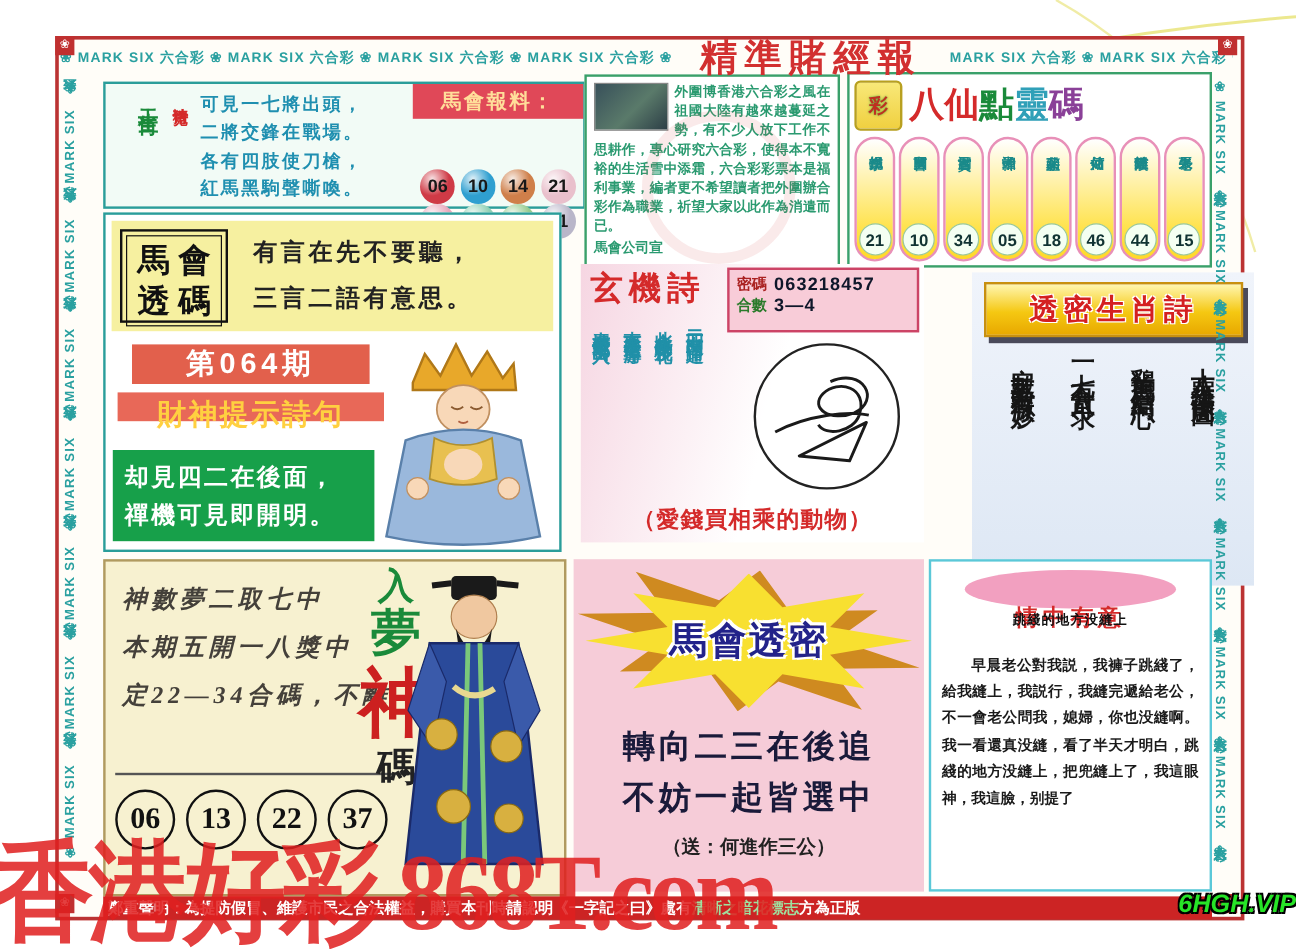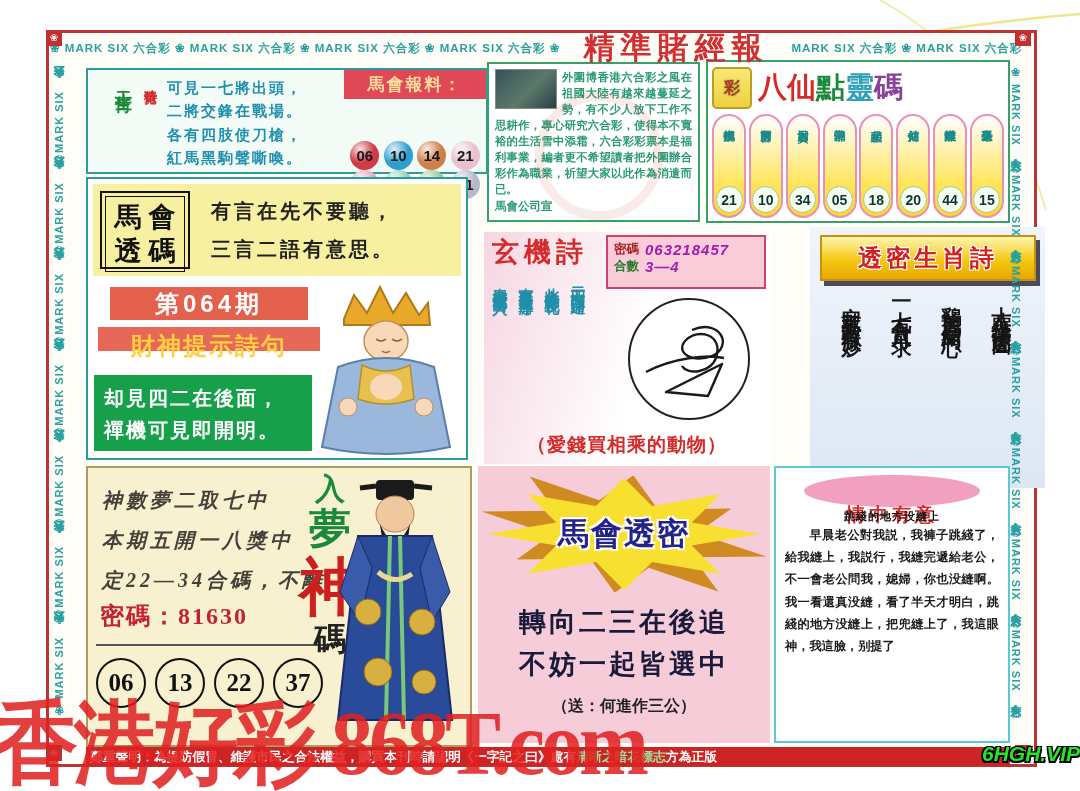--- a/index.html
+++ b/index.html
@@ -53,27 +53,27 @@
   .panelD{left:86px;top:177px;width:382px;height:283px;border:2px solid #2a9d9a;background:#fff;z-index:4;box-sizing:border-box;}
   .yblock{position:absolute;left:5px;top:5px;right:5px;height:92px;background:#f6f0a0;display:flex;}
   .tmbox{margin:7px;border:2px solid #111;padding:3px;background:#f6f0a0;}
   .tmbox .in{border:1.5px solid #111;display:grid;grid-template-columns:34px 34px;padding:3px 5px;font-family:"Liberation Serif",serif;font-size:27px;font-weight:900;color:#111;line-height:34px;text-align:center;}
   .sayings{margin:8px 0 0 14px;font-family:"Liberation Serif",serif;font-size:20px;font-weight:900;color:#222;letter-spacing:3px;line-height:38px;white-space:nowrap;}
   .issue{position:absolute;left:22px;top:108px;width:198px;height:33px;background:#e2604c;color:#fff;font-size:24px;font-weight:900;text-align:center;line-height:33px;letter-spacing:4px;}
   .hintT{position:absolute;left:10px;top:148px;width:222px;height:24px;background:#e86858;color:#ffd040;font-size:24px;font-weight:900;text-align:center;line-height:38px;letter-spacing:2px;}
   .hintbox{position:absolute;left:6px;top:196px;width:218px;height:76px;background:#17a04a;color:#fff;font-family:"Liberation Serif",serif;font-size:20px;font-weight:800;letter-spacing:2px;padding:7px 0 0 10px;box-sizing:border-box;line-height:32px;white-space:nowrap;}
   .buddha{position:absolute;right:4px;top:100px;}
   
-  .panelE{left:484px;top:232px;width:286px;height:232px;background:linear-gradient(105deg,#f6d6e2,#ffffff 55%);z-index:4;}
+  .panelE{left:484px;top:220px;width:286px;height:232px;background:linear-gradient(105deg,#f6d6e2,#ffffff 55%);z-index:4;}
   .xjtitle{position:absolute;left:8px;top:2px;font-size:27px;font-weight:900;color:#d42a2a;letter-spacing:5px;}
   .codebox{position:absolute;right:4px;top:3px;width:160px;height:54px;border:2px solid #cc4466;background:#f8ccd8;padding:4px 6px;box-sizing:border-box;}
   .coderow{display:flex;align-items:flex-end;gap:6px;}
   .codelbl{font-size:12.5px;font-weight:900;color:#a22;}
   .sumlbl{font-size:12.5px;font-weight:900;color:#2a7a2a;}
-  .codeval{font-size:15px;font-weight:900;color:#a21caf;letter-spacing:1px;font-style:italic;}
+  .codeval{font-size:15px;font-weight:900;color:#0f172a;letter-spacing:1px;}
   .poemE{position:absolute;left:6px;top:44px;height:152px;display:flex;flex-direction:row-reverse;gap:7px;}
   .poemE div{writing-mode:vertical-rl;text-orientation:upright;font-size:15px;font-weight:800;color:#2090a8;letter-spacing:2px;}
   .drawcircle{position:absolute;right:20px;top:66px;width:118px;height:118px;border:2.5px solid #222;border-radius:50%;background:rgba(255,255,255,.5);}
   .answer{position:absolute;left:0;right:0;top:200px;text-align:center;font-size:19px;font-weight:900;color:#d42a2a;letter-spacing:1px;}
   
   .panelF{left:810px;top:227px;width:235px;height:261px;background:linear-gradient(#f0f4fb,#dde7f4);z-index:4;}
   .goldbn{position:absolute;left:10px;top:8px;width:212px;height:42px;background:linear-gradient(#fff6b0,#f5c812 55%,#e8a800);border:2px solid #c89010;box-shadow:4px 5px 0 #4a4a5a;display:flex;align-items:center;justify-content:center;}
   .goldbn span{font-size:24px;font-weight:900;color:#d42020;letter-spacing:4px;text-shadow:1px 1px 0 #fff,-1px -1px 0 #fff,1px -1px 0 #fff,-1px 1px 0 #fff;}
   .poemF{position:absolute;left:6px;right:6px;top:64px;bottom:8px;display:flex;flex-direction:row-reverse;justify-content:space-evenly;}
   .poemF div{writing-mode:vertical-rl;text-orientation:upright;font-family:"Liberation Serif",serif;font-size:20px;font-weight:800;color:#151515;letter-spacing:5px;}
@@ -93,21 +93,21 @@
   .star.back{background:#cf8a20;transform:scale(1.06) rotate(9deg);}
   .star.front{background:#f8e030;display:flex;align-items:center;justify-content:center;}
   .star.front span{font-size:31px;font-weight:900;color:#23238a;letter-spacing:2px;text-shadow:2px 2px 0 #fff,-2px -2px 0 #fff,2px -2px 0 #fff,-2px 2px 0 #fff;}
   .hline{position:absolute;left:0;right:0;text-align:center;font-size:27px;font-weight:900;color:#1a1a3a;letter-spacing:3px;}
   .gift{position:absolute;left:0;right:0;top:230px;text-align:center;font-size:16px;font-weight:800;color:#222;}
   
   .panelI{left:774px;top:466px;width:236px;height:277px;border:2px solid #5bc8d8;background:#fff;z-index:4;box-sizing:border-box;}
   .oval{margin:7px auto 2px;width:176px;height:32px;background:#f2a0c0;border-radius:50%;display:flex;align-items:center;justify-content:center;}
   .oval span{font-size:19px;font-weight:900;color:#d42a2a;letter-spacing:4px;margin-top:47px;}
   .jsub{text-align:center;font-size:11px;font-weight:900;color:#111;letter-spacing:1px;}
-  .jbody{margin:0 9px;font-size:12.2px;font-weight:700;color:#1a1a1a;line-height:1.82;text-align:justify;text-indent:2em;}
+  .jbody{margin:19px 9px;font-size:12.2px;font-weight:700;color:#1a1a1a;line-height:1.82;text-align:justify;text-indent:2em;}
   
   .footbar{left:86px;top:747px;width:924px;height:19px;background:#cc2424;color:#fff;font-size:12.8px;font-weight:700;line-height:19px;white-space:nowrap;overflow:hidden;z-index:5;padding-left:4px;box-sizing:border-box;}
   .footbar .hl{color:#9fe09f;}
   
   .watermark{left:-6px;top:682px;font-size:84px;font-weight:900;color:rgba(224,32,32,.86);letter-spacing:-4px;white-space:nowrap;z-index:50;transform:scaleY(1.08);transform-origin:left top;font-family:"Liberation Serif",serif;}
   .badge{right:0px;top:742px;font-size:21px;font-weight:900;font-style:italic;color:#27e427;z-index:60;letter-spacing:0;
      text-shadow:1.5px 1.5px 0 #000,-1.5px -1.5px 0 #000,1.5px -1.5px 0 #000,-1.5px 1.5px 0 #000;}
 </style>
 </head>
 <body>
@@ -201,21 +201,21 @@
         <div class="capnum">05</div>
       </div>
 
       <div class="capsule">
         <div class="capname vert">藍采和</div>
         <div class="capnum">18</div>
       </div>
 
       <div class="capsule">
         <div class="capname vert">何仙姑</div>
-        <div class="capnum">20</div>
+        <div class="capnum">46</div>
       </div>
 
       <div class="capsule">
         <div class="capname vert">漢鍾離</div>
         <div class="capnum">44</div>
       </div>
 
       <div class="capsule">
         <div class="capname vert">張果老</div>
         <div class="capnum">15</div>
@@ -299,21 +299,20 @@
     </div>
 </div>
 
 <div class="abs panelG">
   <div class="dreamlines">
 
   <div>神數夢二取七中</div>
       <div>本期五開一八獎中</div>
       <div>定22—34合碼，不離</div>
     </div>
-  <div class="dreamcode">密碼：81630</div>
   <div class="dreamhr"></div>
   <div class="dreamnums">
 
   <div class="dn">06</div>
       <div class="dn">13</div>
       <div class="dn">22</div>
       <div class="dn">37</div>
     </div>
   <div class="dreamtitle">
 

